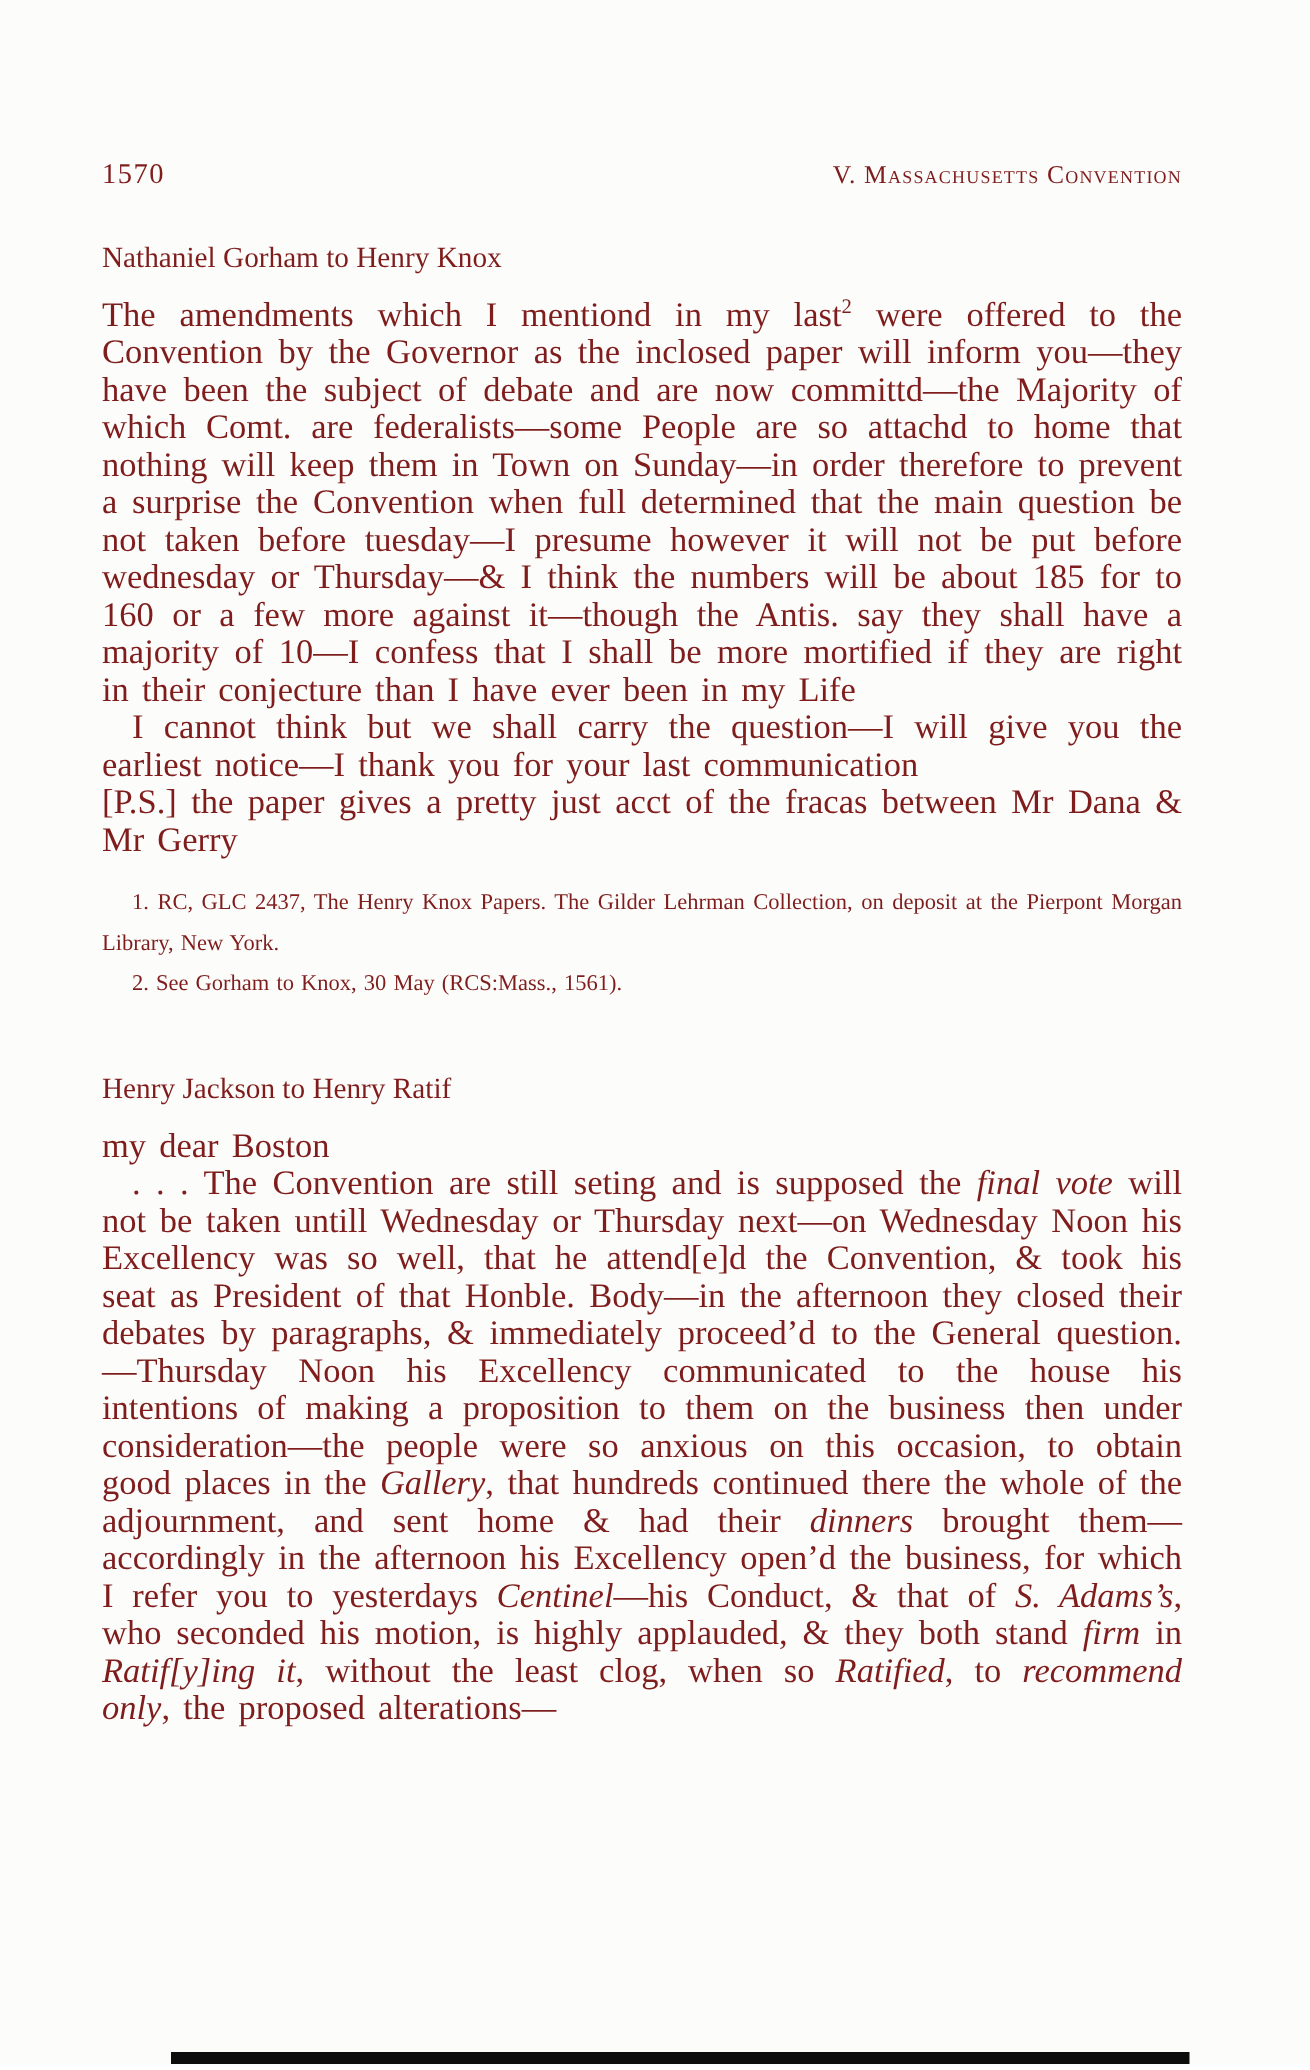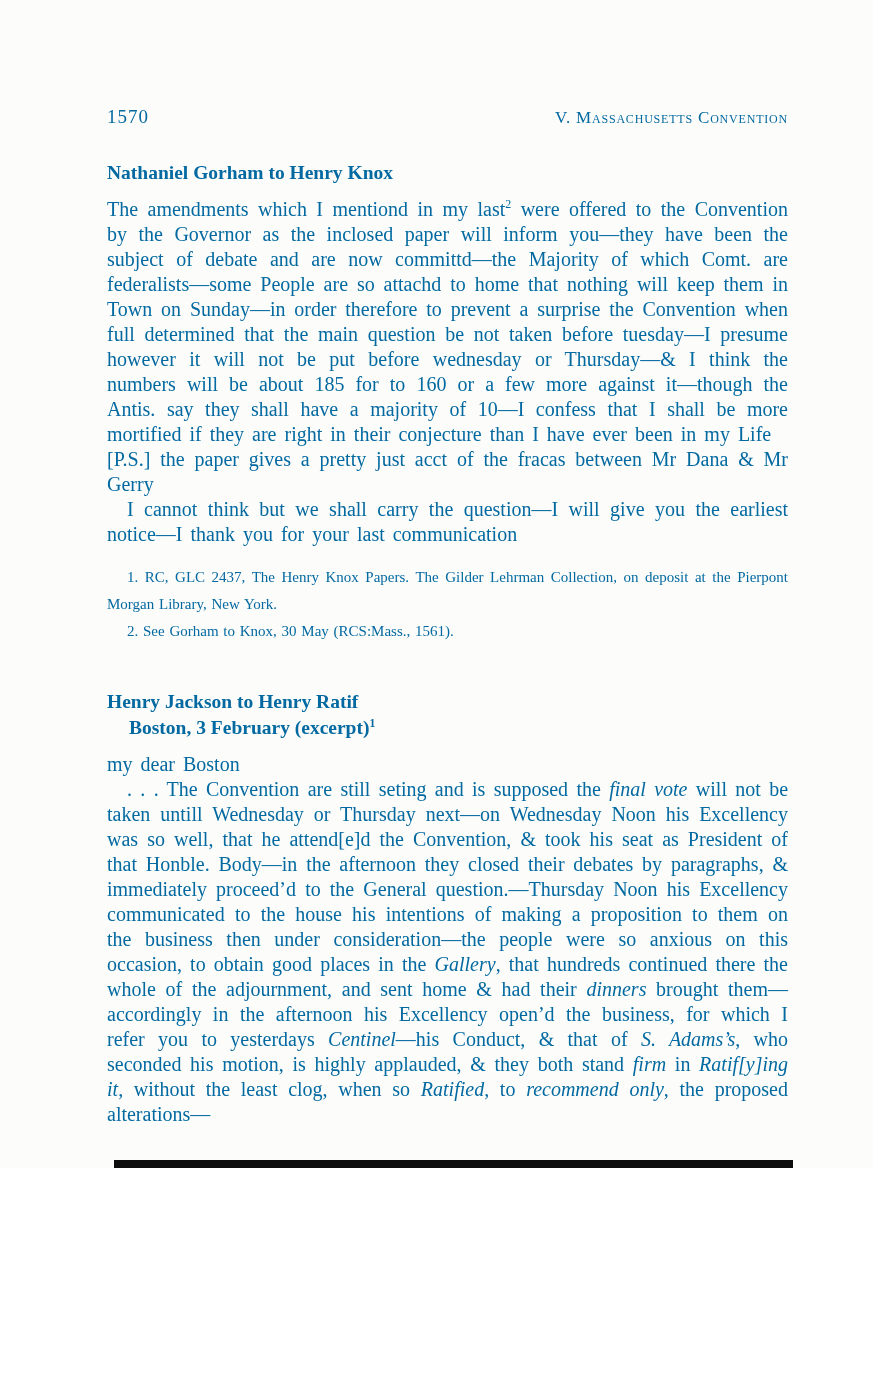--- a/index.html
+++ b/index.html
@@ -3,56 +3,56 @@
 <meta charset="utf-8">
 <style>
   html, body { margin: 0; padding: 0; }
   body {
     background: #ffffff;
     font-family: "Liberation Serif", "DejaVu Serif", serif;
   }
   .page {
     position: relative;
     width: 873px;
-    height: 1168px;
+    height: 1376px;
     box-sizing: border-box;
     background: #fcfcfa;
-    color: #0369a1;
-    padding: 106px 85px 0 107px;
+    color: #7f1d1d;
+    padding: 106px 85px 0 68px;
     overflow: hidden;
   }
   .running-header {
     display: flex;
     justify-content: space-between;
     align-items: baseline;
   }
   .page-number {
     font-size: 19px;
     letter-spacing: 1px;
   }
   .running-head {
     font-variant: small-caps;
     font-size: 17px;
     letter-spacing: 0.8px;
   }
   .letter { margin-top: 32px; }
   .letter + .letter { margin-top: 44px; }
   .letter-title {
     font-size: 19.5px;
-    font-weight: bold;
+    font-weight: normal;
     line-height: 26px;
     margin: 0 0 11px 0;
   }
   .place-date-line {
     display: block;
     padding-left: 22px;
   }
   .body-para {
     margin: 0;
-    font-size: 20px;
+    font-size: 23px;
     line-height: 25px;
     text-align: justify;
     word-spacing: 3px;
   }
   .body-para.indent { text-indent: 20px; }
   .body-para.no-justify { text-align: left; }
   sup {
     font-size: 0.6em;
     line-height: 0;
     vertical-align: super;
@@ -84,32 +84,31 @@
   <div class="running-header">
     <span class="page-number">1570</span>
     <span class="running-head">V. Massachusetts Convention</span>
   </div>
 
   <section class="letter">
     <h2 class="letter-title">
       <span>Nathaniel Gorham to Henry Knox</span>
     </h2>
     <p class="body-para"><span>The amendments which I mentiond in my last</span><sup>2</sup><span> were offered to the Convention by the Governor as the inclosed paper will inform you—they have been the subject of debate and are now committd—the Majority of which Comt. are federalists—some People are so attachd to home that nothing will keep them in Town on Sunday—in order therefore to prevent a surprise the Convention when full determined that the main question be not taken before tuesday—I presume however it will not be put before wednesday or Thursday—&amp; I think the numbers will be about 185 for to 160 or a few more against it—though the Antis. say they shall have a majority of 10—I confess that I shall be more mortified if they are right in their conjecture than I have ever been in my Life</span></p>
+    <p class="body-para indent"><span>I cannot think but we shall carry the question—I will give you the earliest notice—I thank you for your last communication</span></p>
     <p class="body-para"><span>[P.S.] the paper gives a pretty just acct of the fracas between Mr Dana &amp; Mr Gerry</span></p>
-    <p class="body-para indent"><span>I cannot think but we shall carry the question—I will give you the earliest notice—I thank you for your last communication</span></p>
     <div class="footnotes">
       <p class="footnote">1. RC, GLC 2437, The Henry Knox Papers. The Gilder Lehrman Collection, on deposit at the Pierpont Morgan Library, New York.</p>
       <p class="footnote">2. See Gorham to Knox, 30 May (RCS:Mass., 1561).</p>
     </div>
   </section>
 
   <section class="letter">
     <h2 class="letter-title">
       <span>Henry Jackson to Henry Ratif</span>
-      <span class="place-date-line"><span>Boston, 3 February (excerpt)</span><sup>1</sup></span>
     </h2>
     <p class="body-para no-justify"><span>my dear Boston</span></p>
     <p class="body-para indent"><span>. . . The Convention are still seting and is supposed the </span><em>final vote</em><span> will not be taken untill Wednesday or Thursday next—on Wednesday Noon his Excellency was so well, that he attend[e]d the Convention, &amp; took his seat as President of that Honble. Body—in the afternoon they closed their debates by paragraphs, &amp; immediately proceed’d to the General question.—Thursday Noon his Excellency communicated to the house his intentions of making a proposition to them on the business then under consideration—the people were so anxious on this occasion, to obtain good places in the </span><em>Gallery</em><span>, that hundreds continued there the whole of the adjournment, and sent home &amp; had their </span><em>dinners</em><span> brought them—accordingly in the afternoon his Excellency open’d the business, for which I refer you to yesterdays </span><em>Centinel</em><span>—his Conduct, &amp; that of </span><em>S. Adams’s</em><span>, who seconded his motion, is highly applauded, &amp; they both stand </span><em>firm</em><span> in </span><em>Ratif[y]ing it</em><span>, without the least clog, when so </span><em>Ratified</em><span>, to </span><em>recommend only</em><span>, the proposed alterations—</span></p>
   </section>
 
   <div class="scan-bar"></div>
 
 </div>
 
 </body></html>

